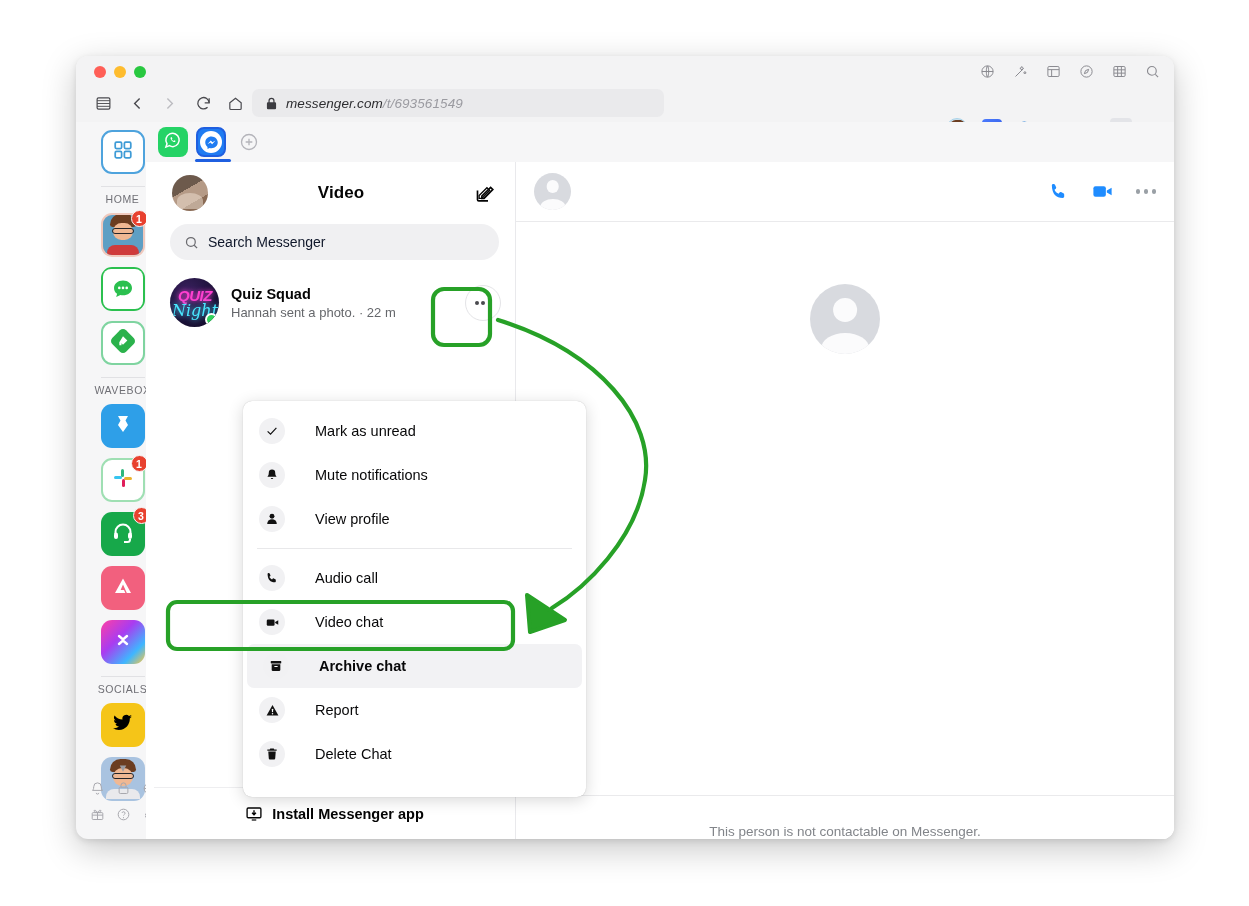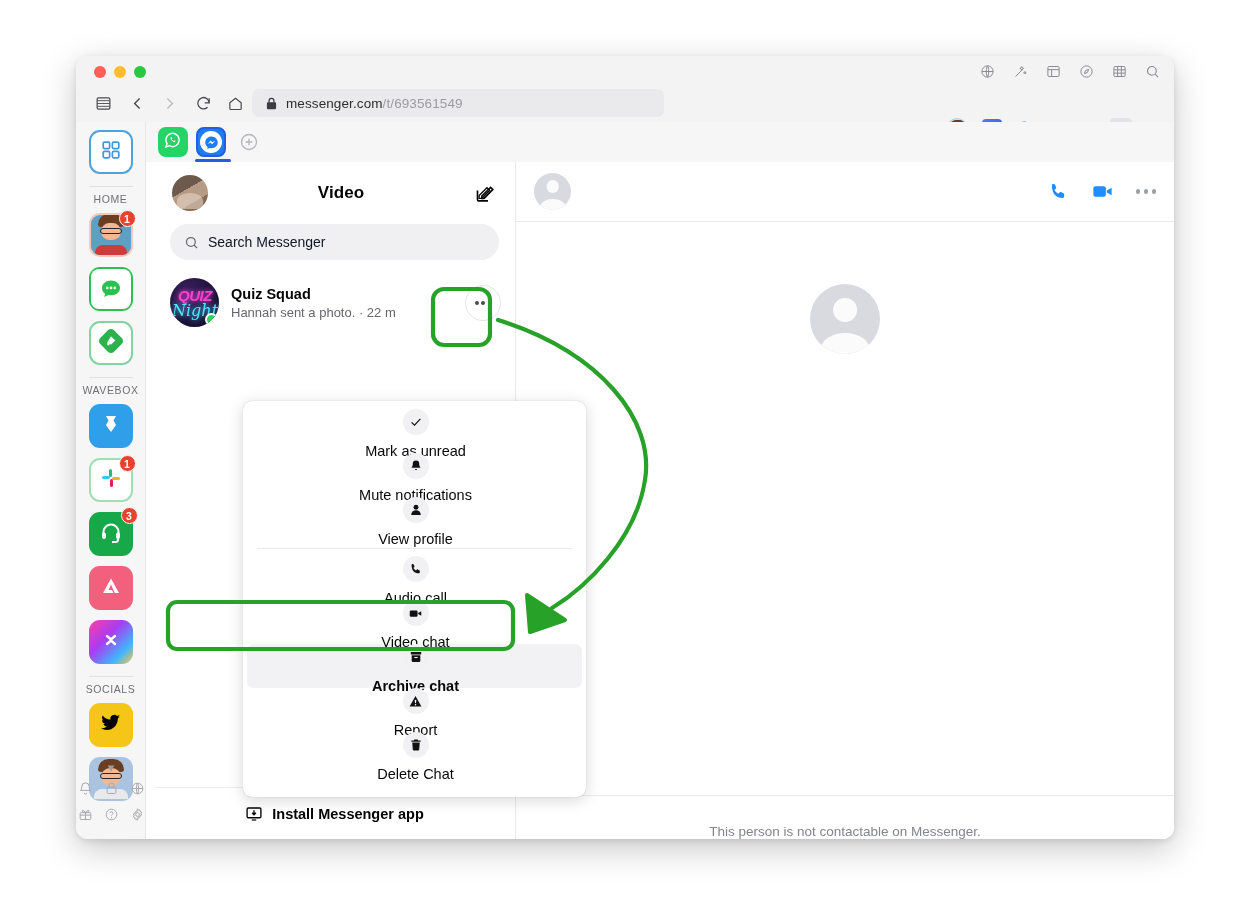--- a/index.html
+++ b/index.html
@@ -19,20 +19,21 @@
     border-radius: 12px;
     box-shadow: 0 10px 34px rgba(0,0,0,0.22), 0 2px 6px rgba(0,0,0,0.10);
     overflow: hidden;
   }
 
   
   .chrome {
     position: absolute; left: 0; top: 0;
     width: 100%; height: 66px;
     background: #f3f3f4;
+    font-style: italic;
   }
   .traffic { position: absolute; left: 18px; top: 10px; display: flex; gap: 8px; }
   .tl { width: 12px; height: 12px; border-radius: 50%; }
   .tl.r { background: #ff5f57; }
   .tl.y { background: #febc2e; }
   .tl.g { background: #28c840; }
 
   .toolbar { position: absolute; left: 0; top: 30px; width: 100%; height: 34px; }
   .tb-icon {
     position: absolute; top: 4px;
@@ -75,21 +76,21 @@
     width: 15px; height: 4px;
     border: 1.2px solid #2f2f33; border-radius: 2px;
     background: transparent;
   }
 
   .blue-sq { width: 20px; height: 20px; border-radius: 4px; background: linear-gradient(145deg,#4d7cfe,#2b55e0); display:flex; align-items:center; justify-content:center; }
   .prof-sq { width: 22px; height: 22px; border-radius: 4px; background: #e3e4e8; display: flex; align-items: center; justify-content: center; }
 
   
   .rail {
-    position: absolute; left: 0; top: 66px;
+    position: absolute; left: 12px; top: 66px;
     width: 70px; height: 717px;
     background: #f6f6f7;
     border-right: 1px solid #e7e7ea;
   }
   .rail-inner { padding-top: 8px; display: flex; flex-direction: column; align-items: center; }
   .rail-tile {
     width: 44px; height: 44px; border-radius: 11px;
     margin-bottom: 10px; position: relative;
     display: flex; align-items: center; justify-content: center;
     font-size: 20px;
@@ -263,21 +264,21 @@
     position: absolute; left: 167px; top: 345px;
     width: 343px; height: 396px;
     background: #ffffff;
     border-radius: 9px;
     box-shadow: 0 3px 16px rgba(0,0,0,0.16), 0 0 1px rgba(0,0,0,0.25);
     padding: 8px 0;
     z-index: 40;
   }
   .mi {
     height: 44px; display: flex; align-items: center;
-    gap: 8px; padding: 0 14px 0 16px; flex-direction: column;
+    gap: 30px; padding: 0 14px 0 16px;
   }
   .mi-ic {
     width: 26px; height: 26px; border-radius: 50%;
     background: #f1f1f3; color: #111;
     display: flex; align-items: center; justify-content: center;
     flex: 0 0 auto;
   }
   .mi-label { font-size: 14.5px; color: #080809; }
   .mi-sep { height: 1px; background: #e8e8ea; margin: 7px 14px; }
   .mi.hl { background: #f2f2f4; border-radius: 7px; margin: 0 4px; font-weight: bold; }

